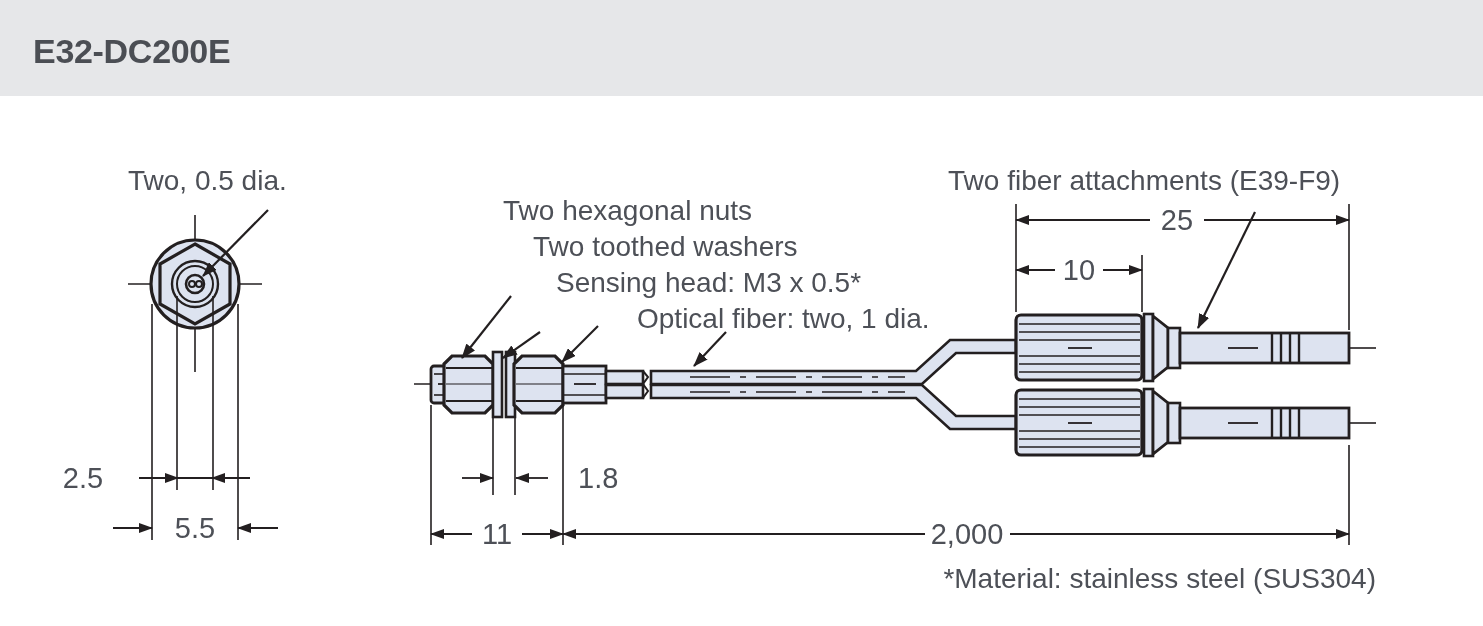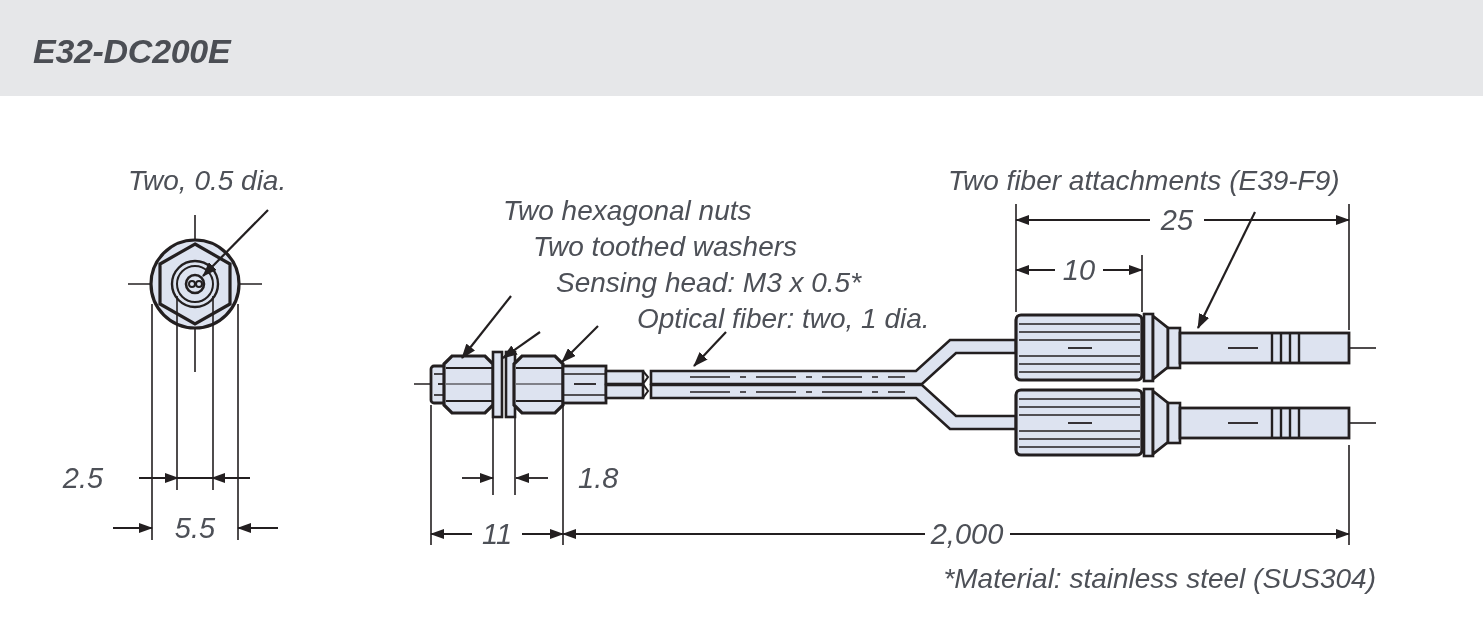--- a/index.html
+++ b/index.html
@@ -13,21 +13,20 @@
     height: 626px;
     font-family: "Liberation Sans", sans-serif;
     overflow: hidden;
     position: relative;
   }
   #page {
     position: relative;
     width: 1483px;
     height: 626px;
     background: #ffffff;
-    font-style: italic;
   }
   
   #header-band {
     position: absolute;
     left: 0;
     top: 0;
     width: 1483px;
     height: 96px;
     background: #e6e7e9;
     box-sizing: border-box;

